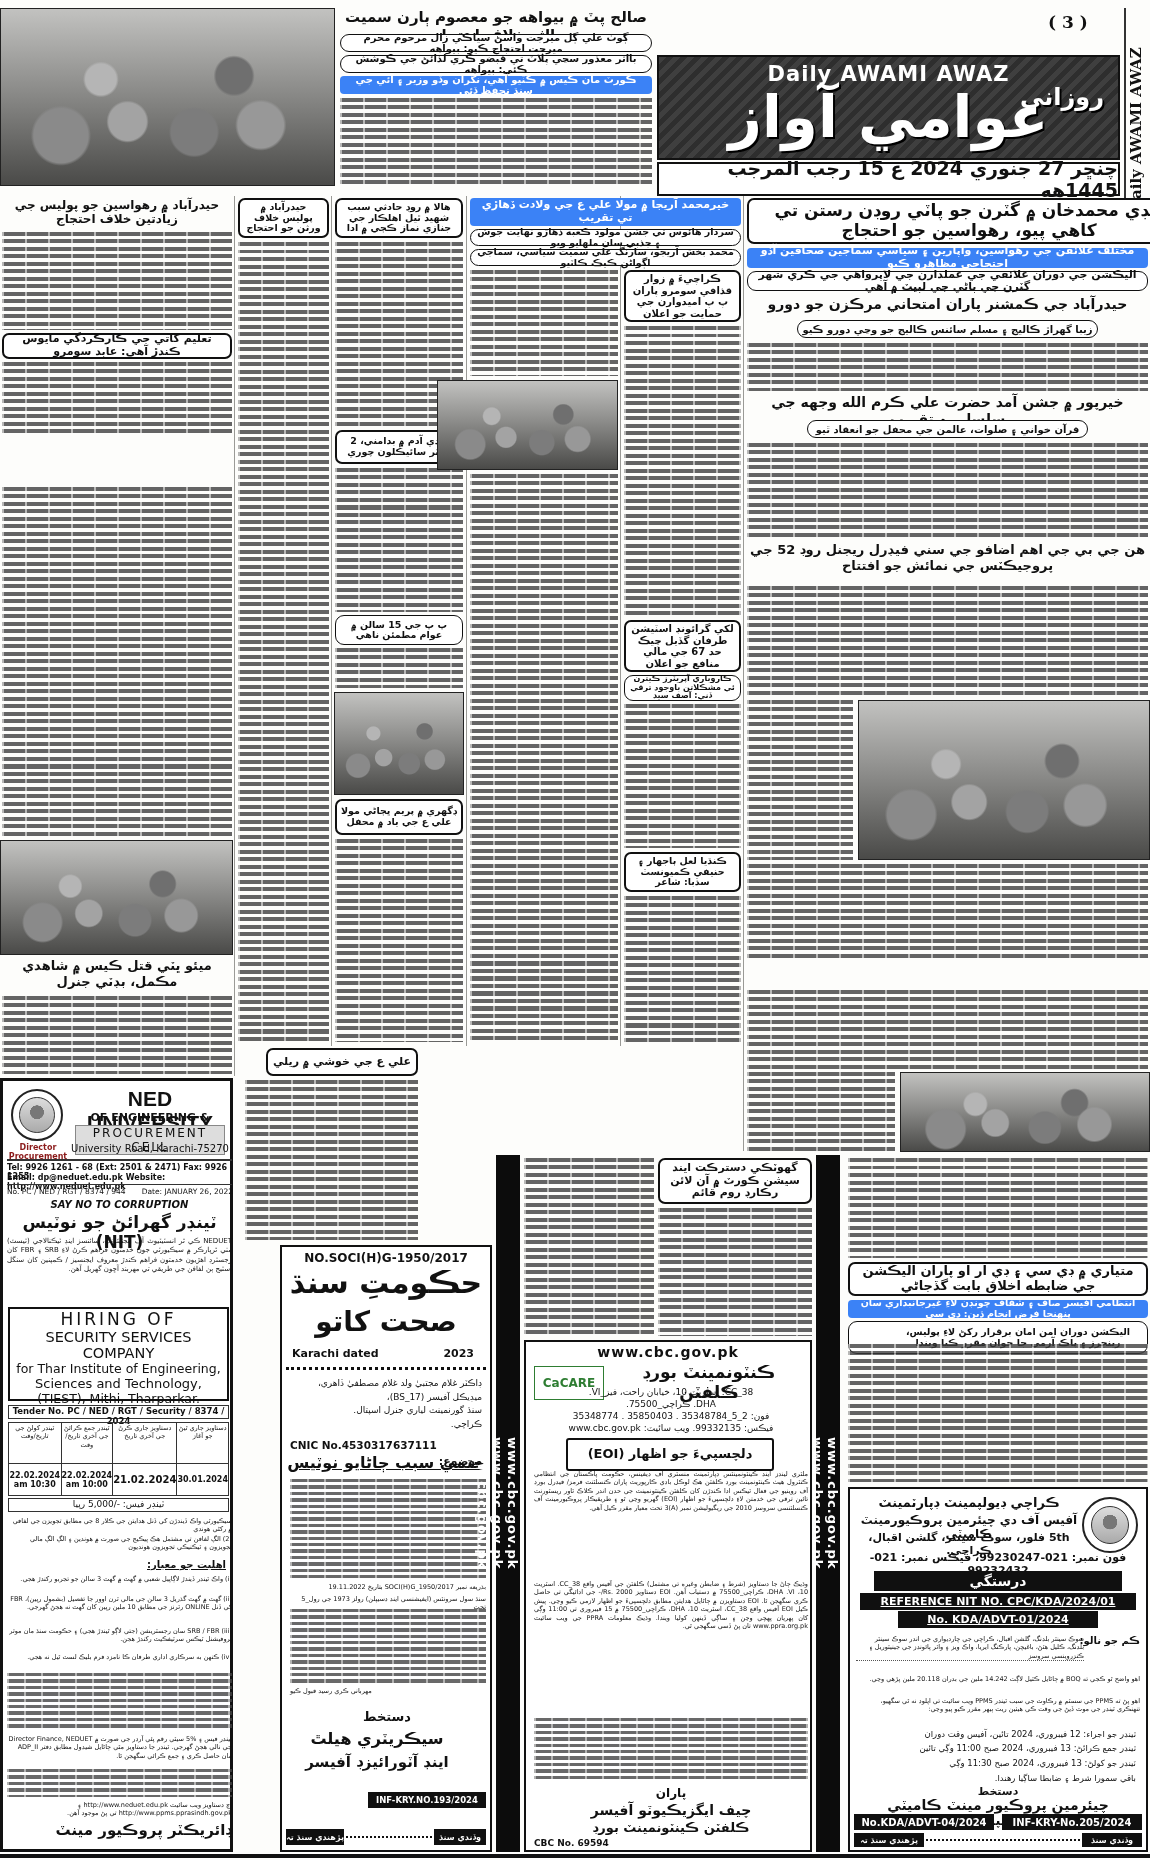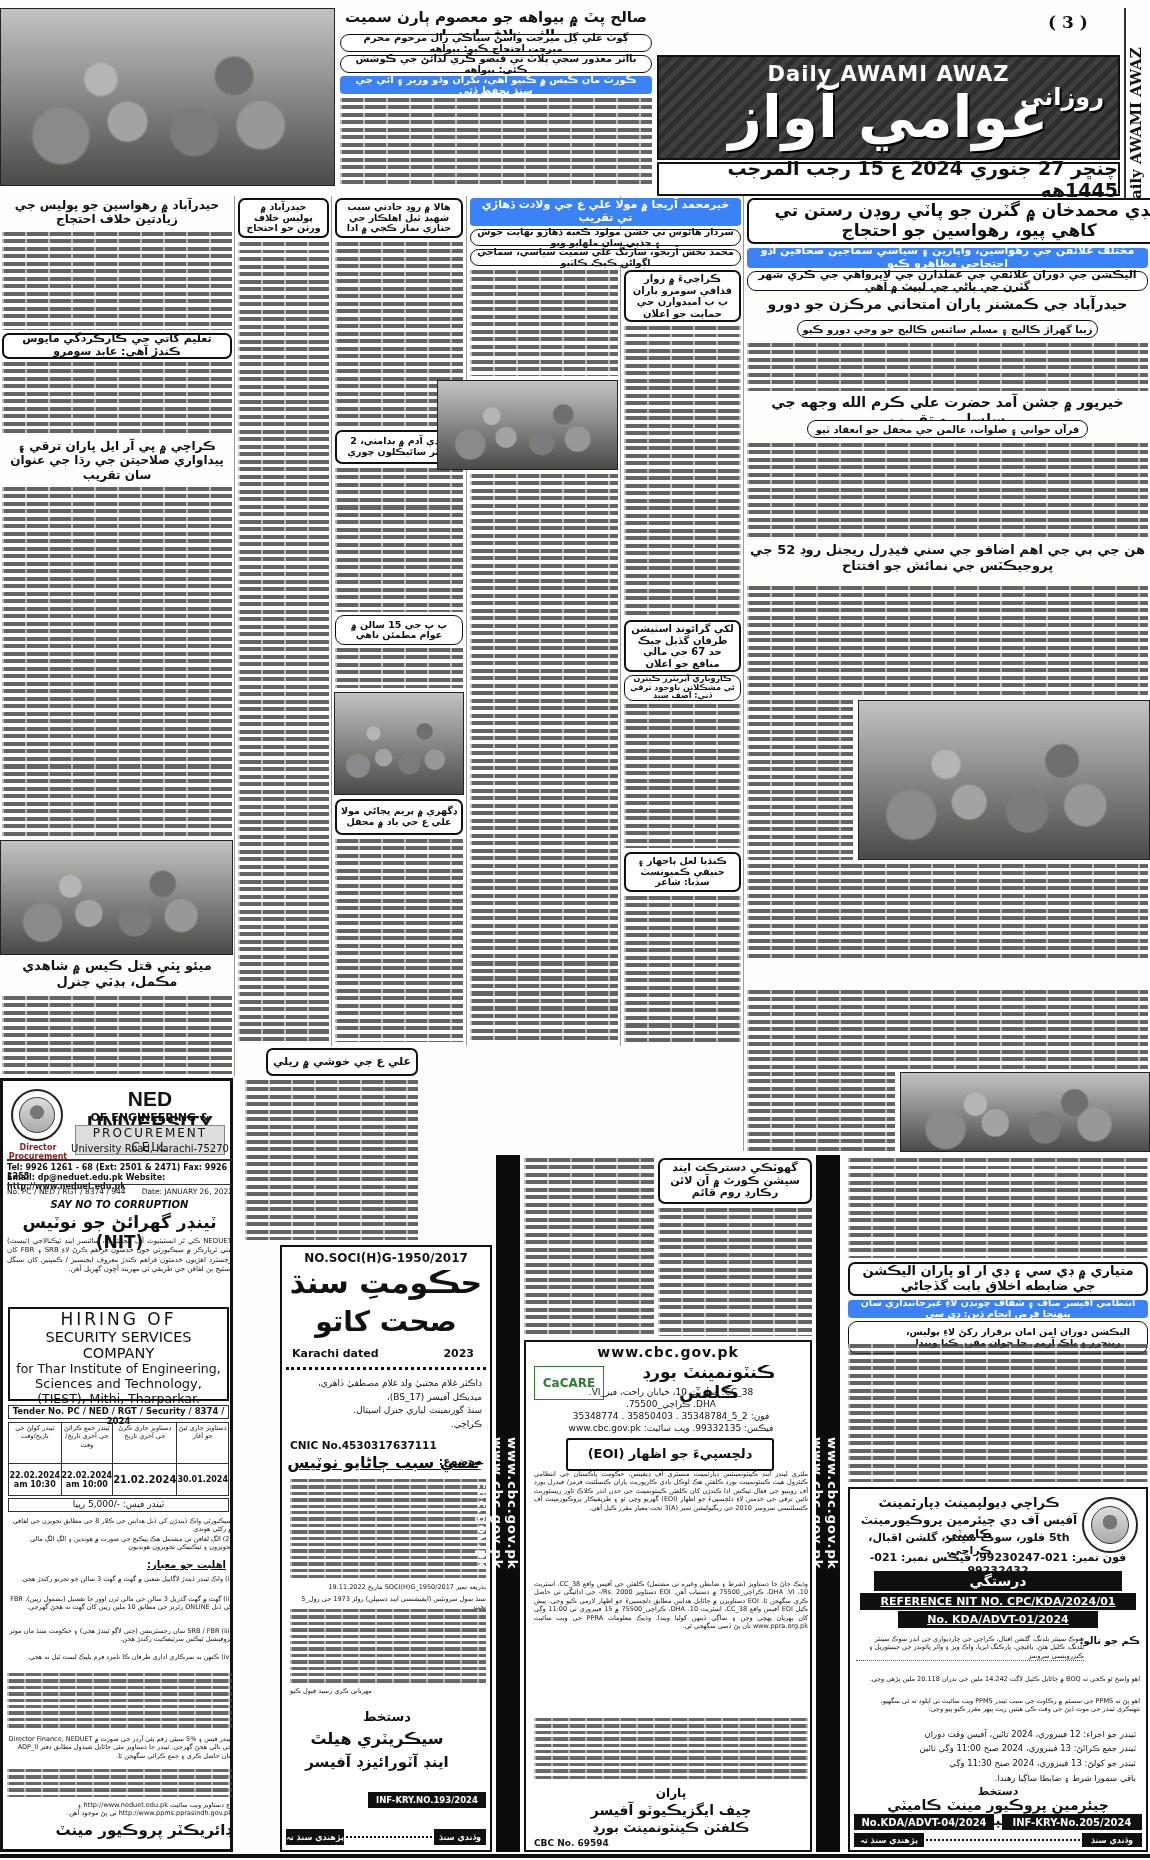--- a/index.html
+++ b/index.html
@@ -79,21 +79,20 @@
   <div class="abs vr" style="left:234px;top:196px;height:880px;"></div>
   <div class="abs vr" style="left:331px;top:196px;height:850px;"></div>
   <div class="abs vr" style="left:466px;top:196px;height:850px;"></div>
   <div class="abs vr" style="left:620px;top:196px;height:850px;"></div>
   <div class="abs vr" style="left:743px;top:196px;height:955px;"></div>
 
   <div class="abs rtl hp" style="left:2px;top:198px;width:230px;height:30px;font-size:12px;">حيدرآباد ۾ رهواسين جو پوليس جي زيادتين خلاف احتجاج</div>
   <div class="abs tx" style="left:2px;top:232px;width:230px;height:98px;"></div>
   <div class="abs rtl hbox" style="left:2px;top:333px;width:230px;height:26px;font-size:11px;">تعليم کاتي جي ڪارڪردگي مايوس ڪندڙ آهي: عابد سومرو</div>
   <div class="abs tx" style="left:2px;top:362px;width:230px;height:74px;"></div>
-  <div class="abs rtl hp" style="left:2px;top:439px;width:230px;height:44px;font-size:12px;">ڪراچي ۾ پي آر ايل پاران ترقي ۽ پيداواري صلاحيتن جي رڌا جي عنوان سان تقريب</div>
   <div class="abs tx" style="left:2px;top:487px;width:230px;height:350px;"></div>
   <div class="abs photo" style="left:0px;top:840px;width:233px;height:115px;"></div>
   <div class="abs rtl hp" style="left:2px;top:958px;width:230px;height:34px;font-size:13px;">ميئو ڀٽي قتل ڪيس ۾ شاهدي مڪمل، بڊٽي جنرل</div>
   <div class="abs tx" style="left:2px;top:996px;width:230px;height:78px;"></div>
 
   <div class="abs box" style="left:0px;top:1078px;width:233px;height:774px;border-width:3px;">
     <div class="abs seal" style="left:8px;top:8px;width:52px;height:52px;">
       <div class="inner"></div>
     </div>
     <div class="abs" style="left:4px;top:62px;width:62px;text-align:center;font-size:8px;font-weight:bold;color:#8b1a1a;">Director Procurement</div>

